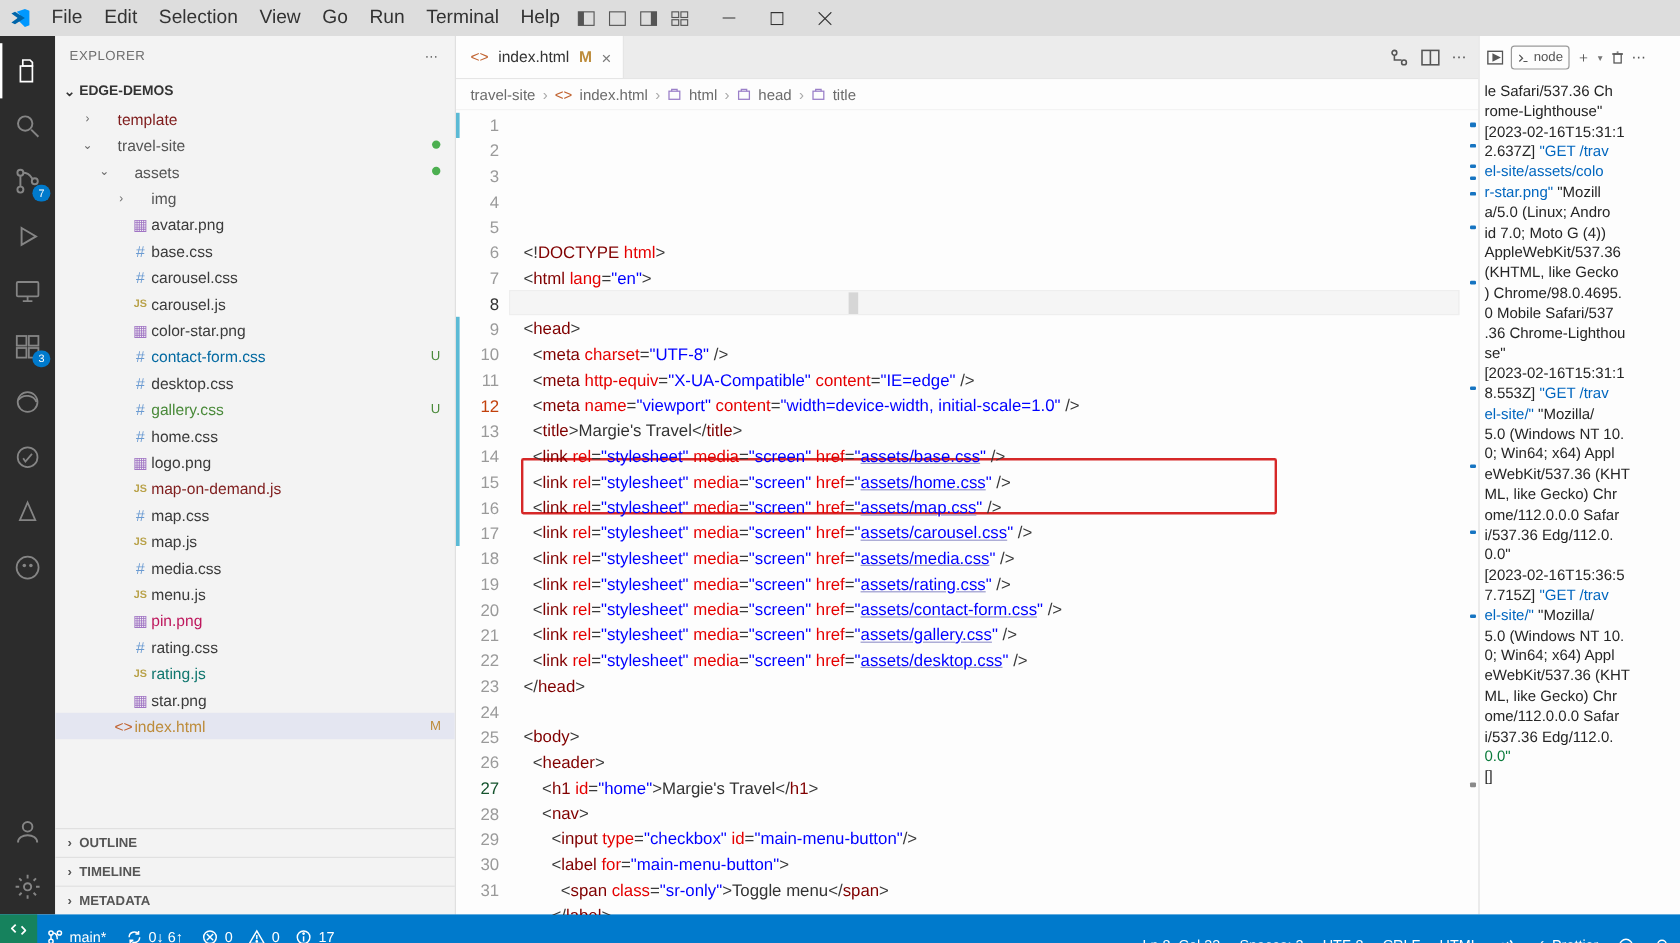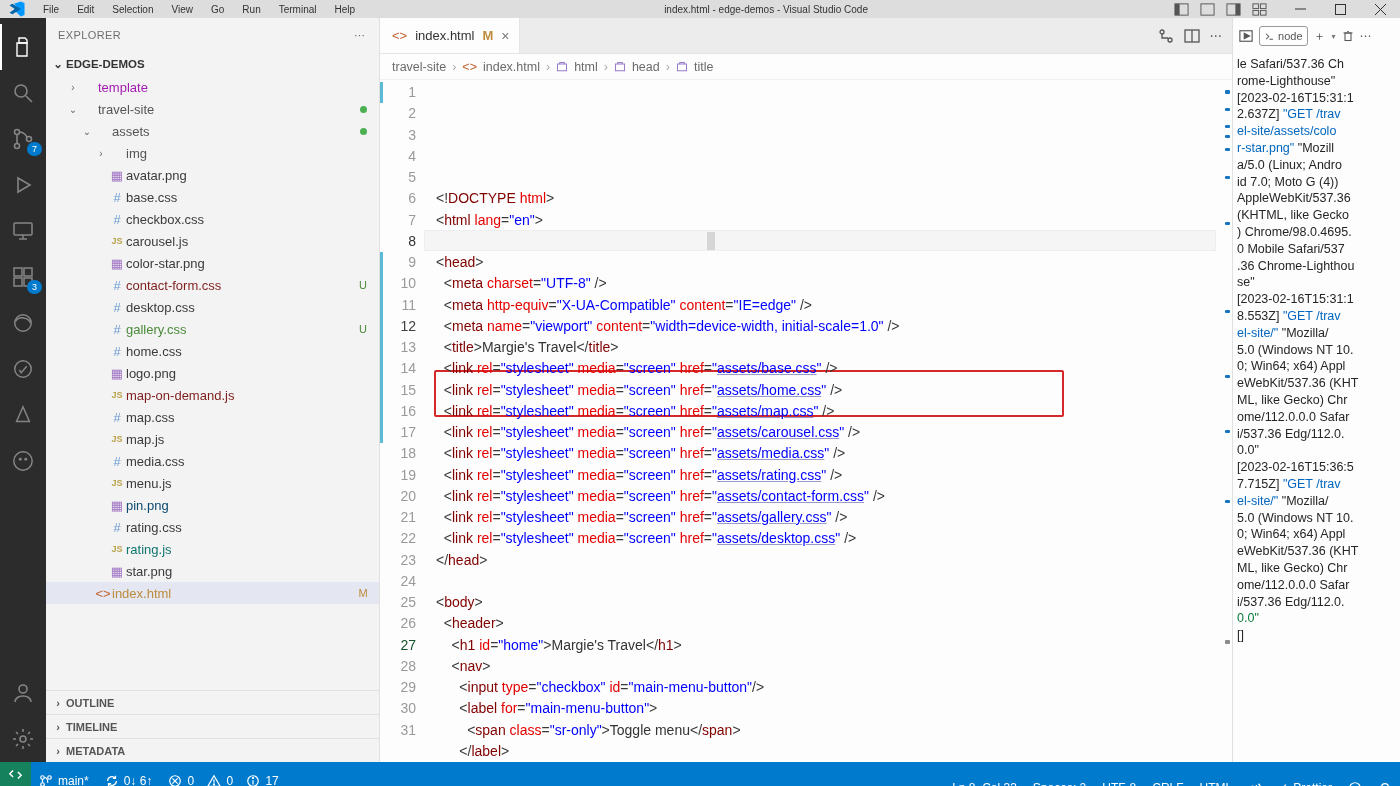--- a/index.html
+++ b/index.html
@@ -1,21 +1,21 @@
 <!DOCTYPE html>
 <html><head>
 <meta charset="utf-8">
 <style>
 * { margin: 0; padding: 0; box-sizing: border-box; font-family: "Segoe UI", Arial, sans-serif; }
 body { background: #f8f8f8; color: #333; font-size: 12.5px; overflow: hidden; }
 
 #app { display: flex; flex-direction: column; width: 1400px; height: 786px; background: #f8f8f8; }
 
 
-.titlebar { height: 18px; display:flex; align-items:center; background:#dddddd; font-size:10px; color:#333; }
+.titlebar { height: 30px; display:flex; align-items:center; background:#dddddd; font-size:16px; color:#333; }
 .titlebar .vsc-logo { width:18px; height:18px; margin:0 8px; }
 .titlebar .menus { display:flex; }
 .titlebar .menus div { padding:0 9px; cursor:default; }
 .title-center { flex:1; text-align:center; color:#333; }
 .title-right { display:flex; align-items:center; }
 .title-right .ticon { width:26px; height:24px; display:flex; align-items:center; justify-content:center; }
 .title-right .winbtn { width:40px; height:30px; display:flex; align-items:center; justify-content:center; }
 
 
 .main { flex:1; display:flex; min-height:0; }
@@ -97,21 +97,20 @@
     <div class="menus" id="menus">
         <div>File</div>
         <div>Edit</div>
         <div>Selection</div>
         <div>View</div>
         <div>Go</div>
         <div>Run</div>
         <div>Terminal</div>
         <div>Help</div>
       </div>
-    <div class="title-center">index.html - edge-demos - Visual Studio Code</div>
     <div class="title-right">
       <div class="ticon">
           <svg width="15" height="15" viewBox="0 0 16 16">
             <rect x="1" y="2" width="14" height="12" fill="none" stroke="#555"></rect>
             <rect x="1" y="2" width="5" height="12" fill="#555"></rect>
           </svg>
         </div>
       <div class="ticon">
           <svg width="15" height="15" viewBox="0 0 16 16">
             <rect x="1" y="2" width="14" height="12" fill="none" stroke="#555"></rect>
@@ -244,21 +243,21 @@
       </div>
       <div class="sb-project">
         <span class="chev">⌄</span>
         <span>EDGE-DEMOS</span>
       </div>
       <div class="tree" id="tree">
           <div class="tree-row">
             <span class="ind" style="width:20px"></span>
             <span class="twist">›</span>
             <span class="ficon"></span>
-            <span class="label" style="color:#a21caf">template</span>
+            <span class="label" style="color:#7f1d1d">template</span>
             <span class="status" style="color:#4a8a3a"></span>
           </div>
           <div class="tree-row">
             <span class="ind" style="width:20px"></span>
             <span class="twist">⌄</span>
             <span class="ficon"></span>
             <span class="label" style="color:#555">travel-site</span>
             <span class="status" style="color:#4a8a3a"><span class="dot-green"></span></span>
           </div>
           <div class="tree-row">
@@ -286,42 +285,42 @@
             <span class="ind" style="width:48px"></span>
             <span class="twist"></span>
             <span class="ficon fi-css">#</span>
             <span class="label" style="color:#3b3b3b">base.css</span>
             <span class="status" style="color:#4a8a3a"></span>
           </div>
           <div class="tree-row">
             <span class="ind" style="width:48px"></span>
             <span class="twist"></span>
             <span class="ficon fi-css">#</span>
-            <span class="label" style="color:#3b3b3b">checkbox.css</span>
+            <span class="label" style="color:#3b3b3b">carousel.css</span>
             <span class="status" style="color:#4a8a3a"></span>
           </div>
           <div class="tree-row">
             <span class="ind" style="width:48px"></span>
             <span class="twist"></span>
             <span class="ficon fi-js">JS</span>
             <span class="label" style="color:#3b3b3b">carousel.js</span>
             <span class="status" style="color:#4a8a3a"></span>
           </div>
           <div class="tree-row">
             <span class="ind" style="width:48px"></span>
             <span class="twist"></span>
             <span class="ficon fi-png">▦</span>
             <span class="label" style="color:#3b3b3b">color-star.png</span>
             <span class="status" style="color:#4a8a3a"></span>
           </div>
           <div class="tree-row">
             <span class="ind" style="width:48px"></span>
             <span class="twist"></span>
             <span class="ficon fi-css">#</span>
-            <span class="label" style="color:#7f1d1d">contact-form.css</span>
+            <span class="label" style="color:#0369a1">contact-form.css</span>
             <span class="status" style="color:#4a8a3a">U</span>
           </div>
           <div class="tree-row">
             <span class="ind" style="width:48px"></span>
             <span class="twist"></span>
             <span class="ficon fi-css">#</span>
             <span class="label" style="color:#3b3b3b">desktop.css</span>
             <span class="status" style="color:#4a8a3a"></span>
           </div>
           <div class="tree-row">
@@ -377,21 +376,21 @@
             <span class="ind" style="width:48px"></span>
             <span class="twist"></span>
             <span class="ficon fi-js">JS</span>
             <span class="label" style="color:#3b3b3b">menu.js</span>
             <span class="status" style="color:#4a8a3a"></span>
           </div>
           <div class="tree-row">
             <span class="ind" style="width:48px"></span>
             <span class="twist"></span>
             <span class="ficon fi-png">▦</span>
-            <span class="label" style="color:#0c4a6e">pin.png</span>
+            <span class="label" style="color:#be185d">pin.png</span>
             <span class="status" style="color:#4a8a3a"></span>
           </div>
           <div class="tree-row">
             <span class="ind" style="width:48px"></span>
             <span class="twist"></span>
             <span class="ficon fi-css">#</span>
             <span class="label" style="color:#3b3b3b">rating.css</span>
             <span class="status" style="color:#4a8a3a"></span>
           </div>
           <div class="tree-row">
@@ -495,21 +494,21 @@
             <div style="color: rgb(154, 154, 154);">2</div>
             <div style="color: rgb(154, 154, 154);">3</div>
             <div style="color: rgb(154, 154, 154);">4</div>
             <div style="color: rgb(154, 154, 154);">5</div>
             <div style="color: rgb(154, 154, 154);">6</div>
             <div style="color: rgb(154, 154, 154);">7</div>
             <div style="color: rgb(51, 51, 51);">8</div>
             <div style="color: rgb(154, 154, 154);">9</div>
             <div style="color: rgb(154, 154, 154);">10</div>
             <div style="color: rgb(154, 154, 154);">11</div>
-            <div style="color: #404040;">12</div>
+            <div style="color: #c2410c;">12</div>
             <div style="color: rgb(154, 154, 154);">13</div>
             <div style="color: rgb(154, 154, 154);">14</div>
             <div style="color: rgb(154, 154, 154);">15</div>
             <div style="color: rgb(154, 154, 154);">16</div>
             <div style="color: rgb(154, 154, 154);">17</div>
             <div style="color: rgb(154, 154, 154);">18</div>
             <div style="color: rgb(154, 154, 154);">19</div>
             <div style="color: rgb(154, 154, 154);">20</div>
             <div style="color: rgb(154, 154, 154);">21</div>
             <div style="color: rgb(154, 154, 154);">22</div>

